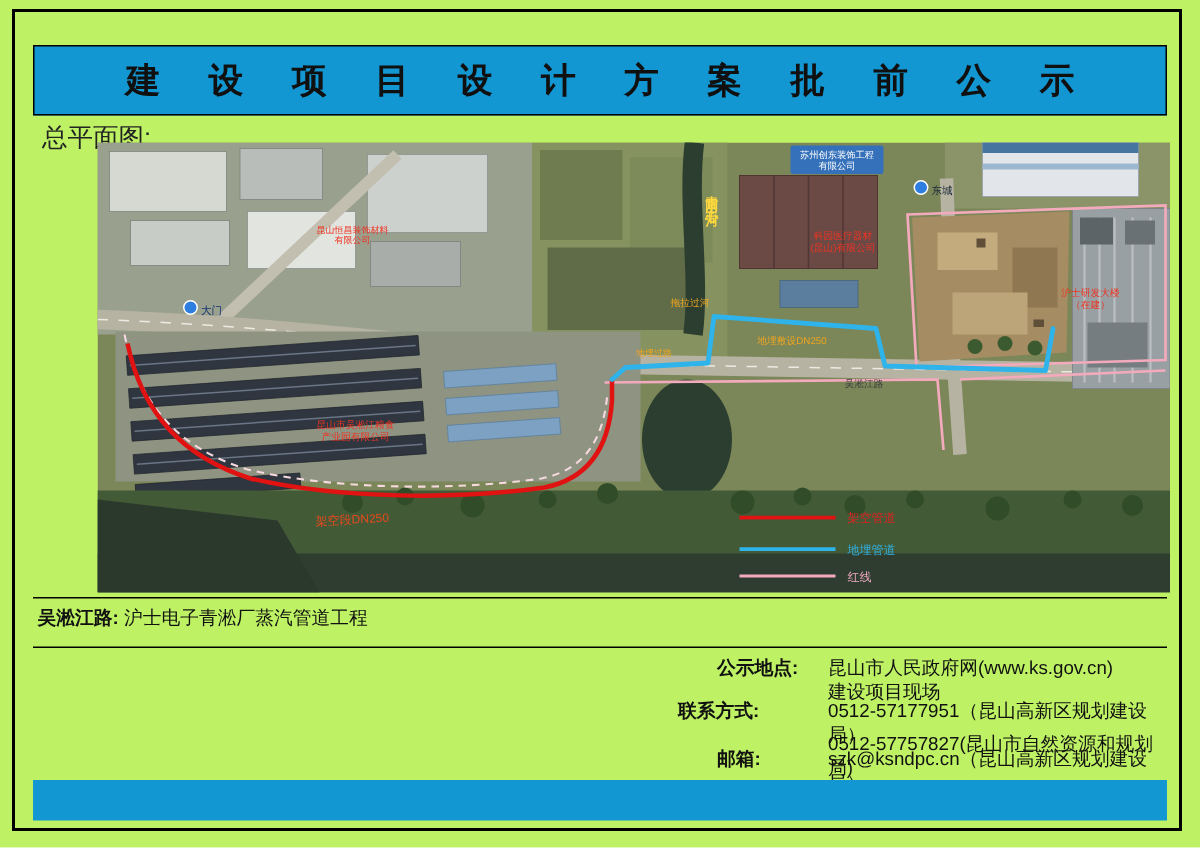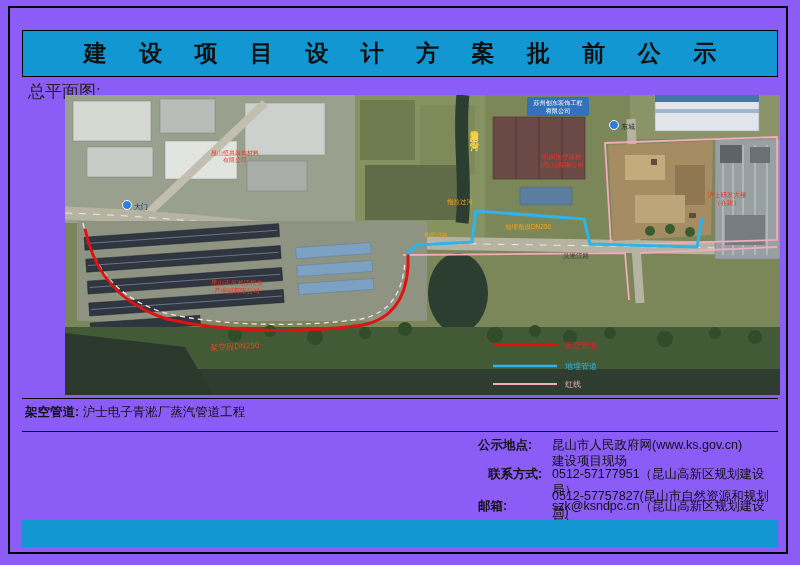--- a/index.html
+++ b/index.html
@@ -1,16 +1,16 @@
 <!DOCTYPE html>
 <html><head>
 <meta charset="utf-8">
 <style>
   html,body{margin:0;padding:0;background:#ffffff;}
-  .page{position:relative;width:800px;height:565px;background:#8b5cf6;
+  .page{position:relative;width:800px;height:565px;background:#bef264;
         font-family:"Liberation Sans","DejaVu Sans",sans-serif;overflow:hidden;}
   .sheet-border{position:absolute;left:8px;top:6px;width:780px;height:548px;
         border:2px solid #000;box-sizing:border-box;pointer-events:none;}
   .banner{position:absolute;left:22px;top:30px;width:756px;height:47px;
         background:#1397d2;border:1px solid #000;box-sizing:border-box;
         display:flex;align-items:center;justify-content:center;}
   .banner span{font-size:23px;font-weight:bold;color:#101010;letter-spacing:13px;text-indent:13px;}
   .plan-label{position:absolute;left:28px;top:80px;font-size:17px;color:#222;}
   .hr{position:absolute;left:22px;width:756px;height:0;border-top:1px solid #000;}
   .info{position:absolute;font-size:12.5px;color:#111;line-height:16px;}
@@ -191,33 +191,33 @@
       <text x="500" y="274" font-size="8" fill="#2eb3ea">地埋管道</text>
       <line x1="428" y1="289" x2="492" y2="289" stroke="#f2aabc" stroke-width="2"></line>
       <text x="500" y="292" font-size="8" fill="#f2aabc">红线</text>
     </g>
   </svg>
 
   <div class="hr" style="top:398px"></div>
   <div class="hr" style="top:431px"></div>
 
   <div class="info" style="left:25px;top:404px;width:440px">
-    <b>架空管道:</b>
+    <b>吴淞江路:</b>
     <span>沪士电子青淞厂蒸汽管道工程</span>
   </div>
 
 
 
   <div class="info" style="left:478px;top:437px">
     <b>公示地点:</b>
   </div>
   <div class="info" style="left:552px;top:437px;width:226px">昆山市人民政府网(www.ks.gov.cn)</div>
   <div class="info" style="left:552px;top:453px;width:226px">建设项目现场</div>
 
-  <div class="info" style="left:488px;top:466px">
+  <div class="info" style="left:452px;top:466px">
     <b>联系方式:</b>
   </div>
   <div class="info" style="left:552px;top:466px;width:226px">0512-57177951（昆山高新区规划建设局）</div>
   <div class="info" style="left:552px;top:488px;width:226px">0512-57757827(昆山市自然资源和规划局)</div>
 
   <div class="info" style="left:478px;top:498px">
     <b>邮箱:</b>
   </div>
   <div class="info" style="left:552px;top:498px;width:226px">szk@ksndpc.cn（昆山高新区规划建设局）</div>
 

